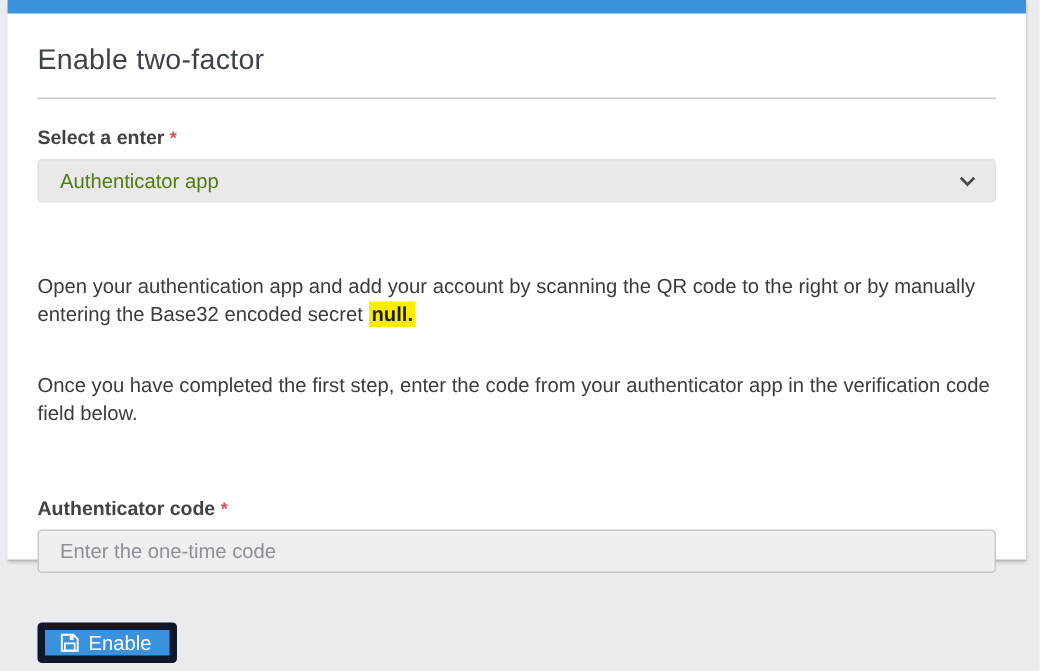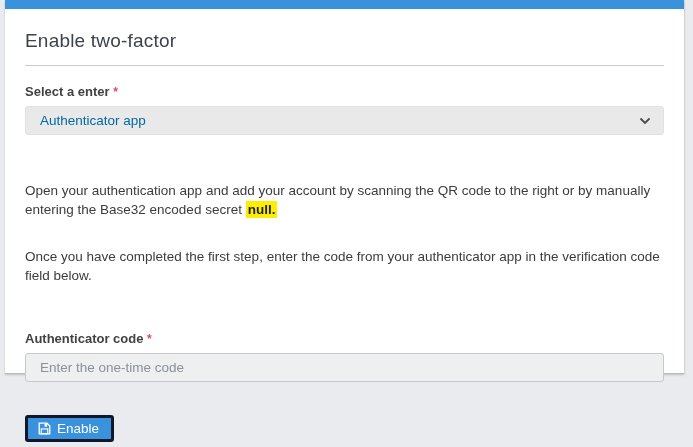--- a/index.html
+++ b/index.html
@@ -49,21 +49,21 @@
     border: 1px solid #e2e2e2;
     border-radius: 3px;
     display: flex;
     align-items: center;
     padding: 0 12px 0 14px;
     cursor: pointer;
   }
   .select-value {
     flex: 1;
     font-size: 13.5px;
-    color: #0369a1;
+    color: #4d7c0f;
   }
   .chevron { width: 12px; height: 8px; display: block; }
   .para {
     margin-top: 47px;
     font-size: 13.5px;
     line-height: 18.5px;
     color: #3c3c3c;
     max-width: 648px;
   }
   .para + .para { margin-top: 29px; }
@@ -87,21 +87,21 @@
     font-family: "Liberation Sans", "DejaVu Sans", sans-serif;
     outline: none;
   }
   input.text-input::placeholder { color: #8a9199; opacity: 1; }
   .submit-btn {
     margin-top: 33px;
     display: inline-flex;
     align-items: center;
     gap: 6px;
     background: #3a91dc;
-    border: 3px solid #0f172a;
+    border: 5px solid #0f172a;
     border-radius: 3px;
     color: #ffffff;
     font-size: 13.5px;
     font-family: "Liberation Sans", "DejaVu Sans", sans-serif;
     padding: 5px 12px 6px 10px;
     height: 27px;
     cursor: pointer;
   }
   .save-icon-svg { width: 13px; height: 13px; display: block; }
 </style>

